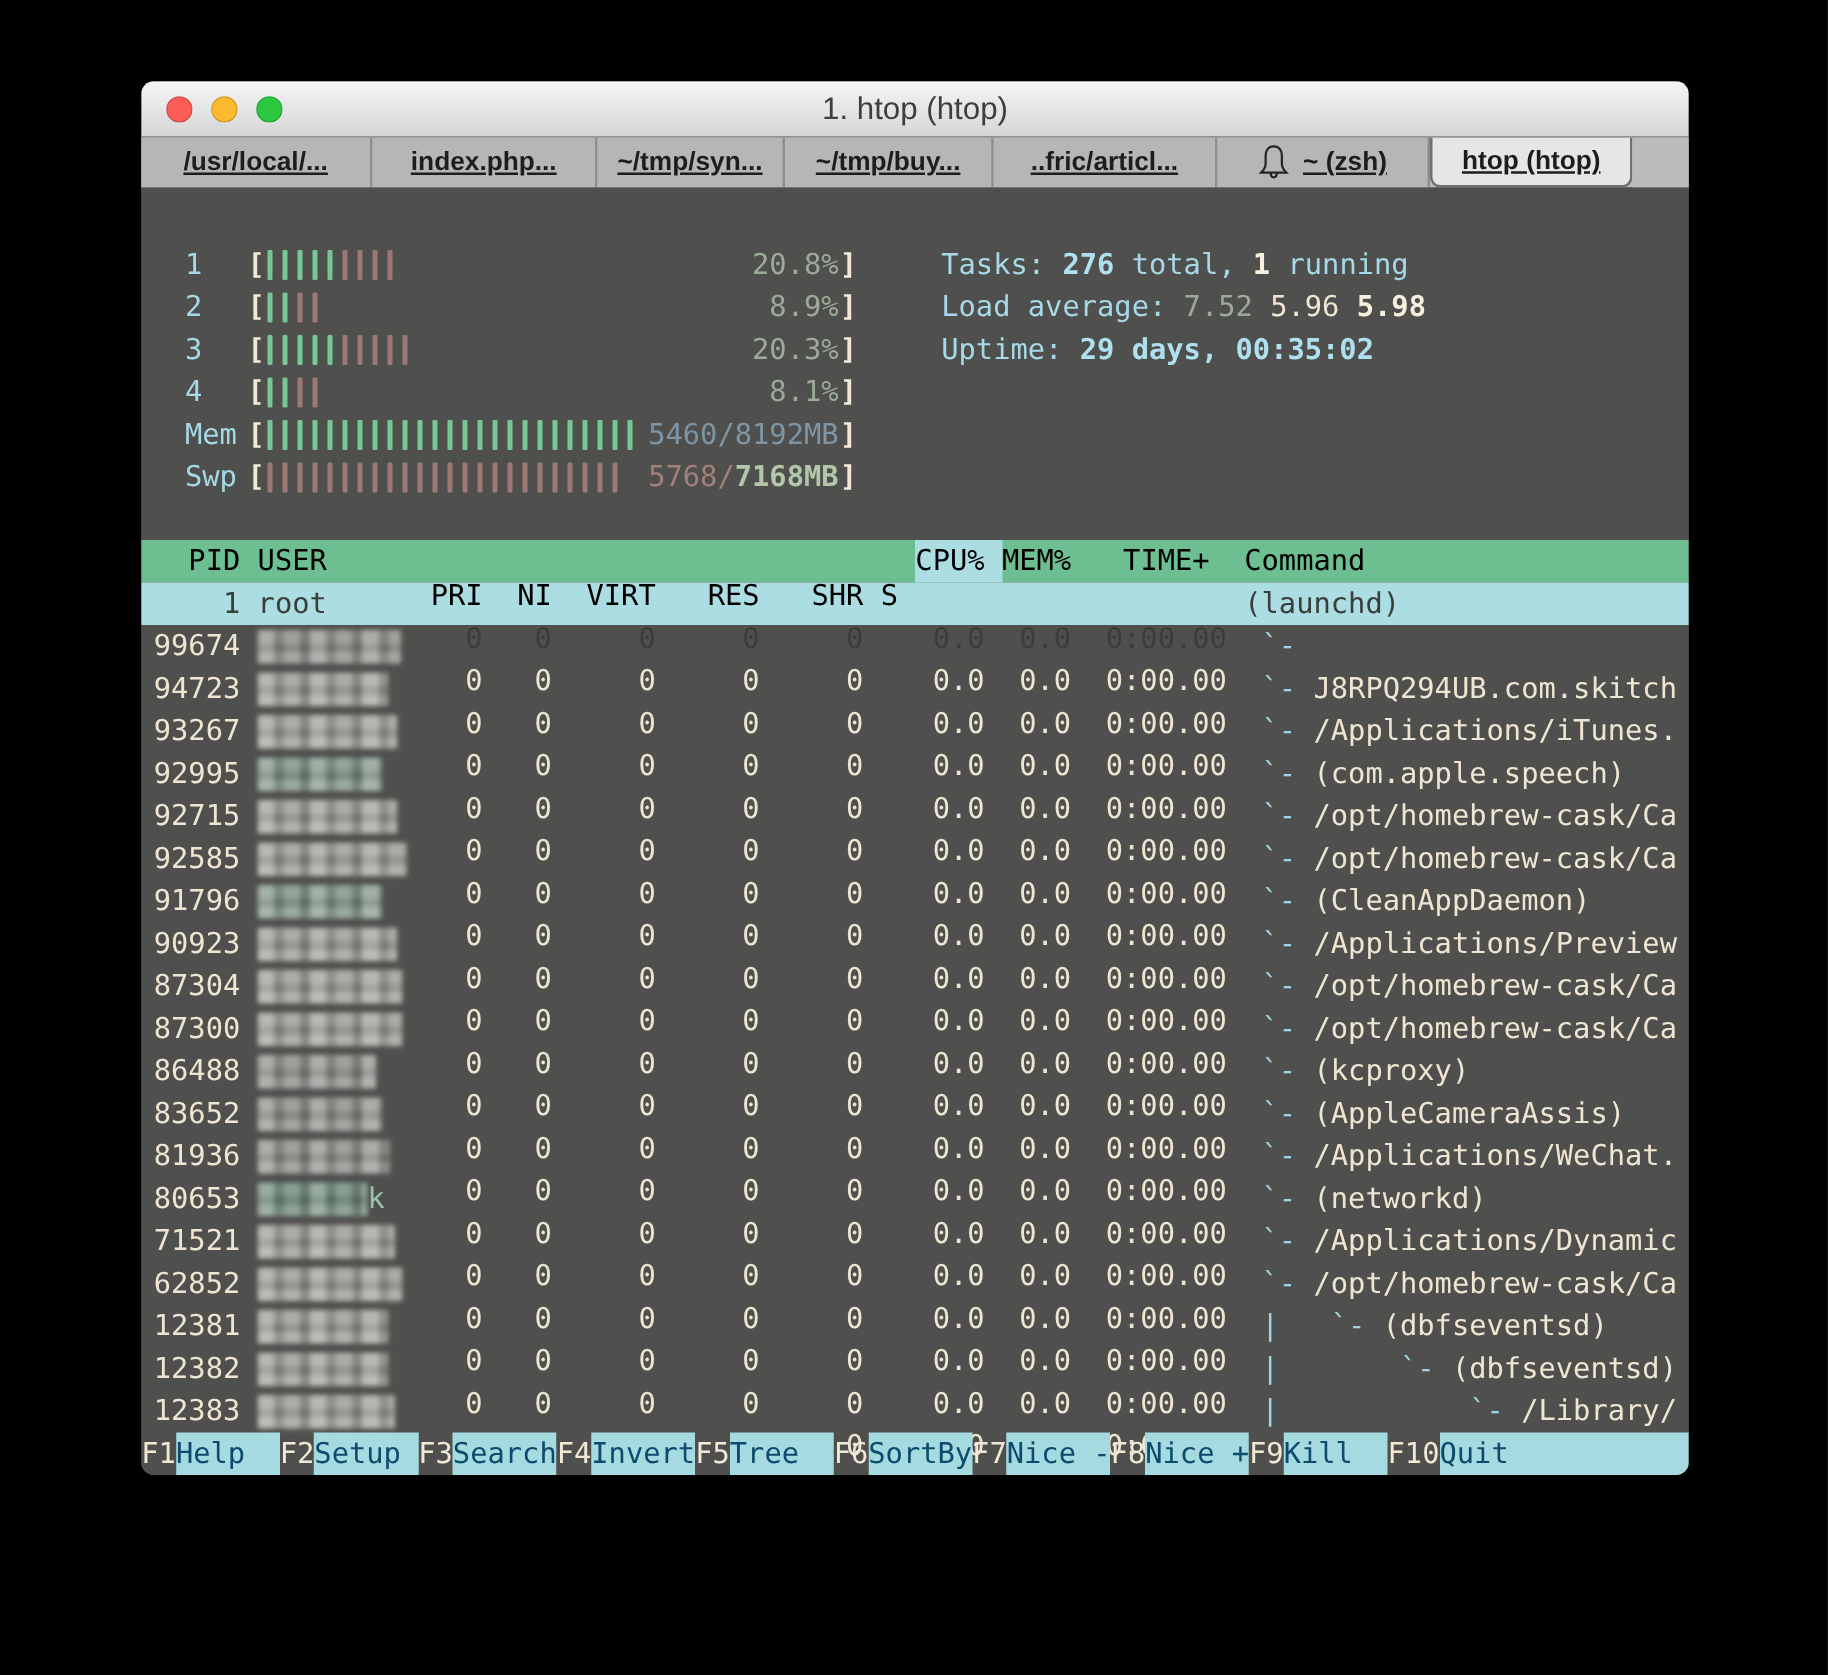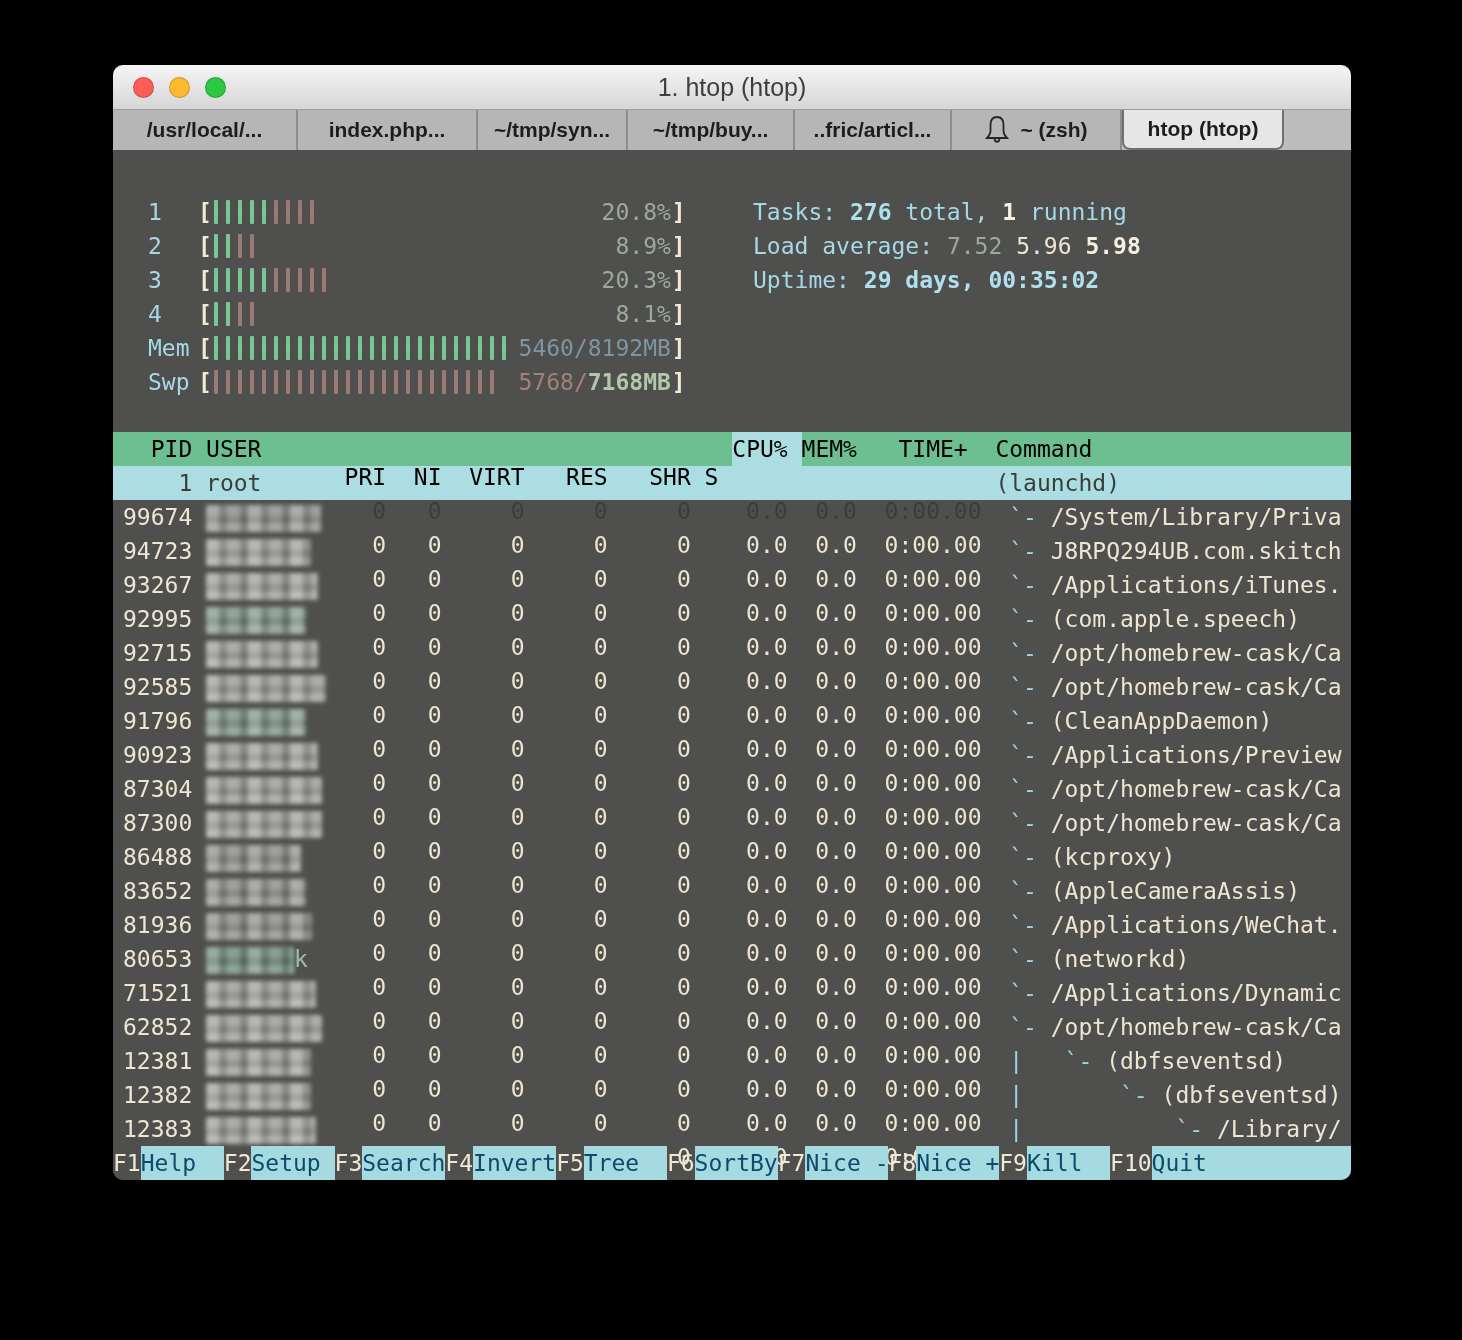--- a/index.html
+++ b/index.html
@@ -8,21 +8,21 @@
   
   .titlebar{position:relative;height:45px;background:linear-gradient(#f5f5f5,#d6d6d6);border-bottom:1px solid #9f9f9f;}
   .traffic{position:absolute;left:20px;top:0;height:100%;display:flex;align-items:center;gap:15px;}
   .tl{width:21px;height:21px;border-radius:50%;border:1px solid rgba(0,0,0,.18);}
   .tl.red{background:#fc5d57;}
   .tl.yellow{background:#fcbb2f;}
   .tl.green{background:#2bc840;}
   .title{height:100%;display:flex;align-items:center;justify-content:center;font:25px "Liberation Sans",sans-serif;color:#3e3e3e;}
   
   .tabbar{display:flex;height:40px;background:#bcbcbc;}
-  .tab{height:100%;display:flex;align-items:center;justify-content:center;gap:10px;font:bold 21px "Liberation Sans",sans-serif;color:#1d1d1d;background:#b6b6b6;border-right:2px solid #8d8d8d;white-space:nowrap;overflow:hidden;}
+  .tab{height:100%;display:flex;align-items:center;justify-content:center;gap:10px;font:bold 21px "Liberation Sans",sans-serif;color:#1d1d1d;background:#b6b6b6;border-right:2px solid #8d8d8d;white-space:nowrap;overflow:hidden;text-decoration:underline;}
   .tab.active{background:#e6e6e6;border:2px solid #707070;border-top:none;border-radius:0 0 8px 8px;}
   .tab-fill{flex:1;background:#bcbcbc;}
   .bell{display:flex;align-items:center;}
   
   .terminal{position:relative;width:100%;height:1030px;background:#4f4f4d;font:23px/34px "DejaVu Sans Mono",monospace;color:#eee6d2;}
   .cy{color:#a6d9e7;}  .cyb{color:#aee0ee;font-weight:bold;}
   .cr{color:#eee6d2;}  .crb{color:#f7f0de;font-weight:bold;}
   .gg{color:#9cab98;}
   
   .meters{position:absolute;left:35px;top:45px;}
@@ -90,21 +90,21 @@
       </div>
       <div class="tab" style="width: 180px;">
         <span>index.php...</span>
       </div>
       <div class="tab" style="width: 150px;">
         <span>~/tmp/syn...</span>
       </div>
       <div class="tab" style="width: 167px;">
         <span>~/tmp/buy...</span>
       </div>
-      <div class="tab" style="width: 157px;">
+      <div class="tab" style="width: 179px;">
         <span>..fric/articl...</span>
       </div>
       <div class="tab" style="width: 170px;">
         <span class="bell">
           <svg width="26" height="30" viewBox="0 0 26 30">
             <path d="M13 2 C8.5 2 6.5 5.5 6.5 10 L6.5 16 C6.5 19.5 4.5 21.5 3 23 L23 23 C21.5 21.5 19.5 19.5 19.5 16 L19.5 10 C19.5 5.5 17.5 2 13 2 Z" fill="none" stroke="#262626" stroke-width="1.8"></path>
             <path d="M10.5 23 C10.5 25.4 11.6 26.8 13 26.8 C14.4 26.8 15.5 25.4 15.5 23" fill="none" stroke="#262626" stroke-width="1.8"></path>
           </svg>
         </span>
         <span>~ (zsh)</span>
@@ -251,21 +251,21 @@
             </span>
             <span class="mval"><span class="swpu">5768/</span><span class="swpt">7168MB</span></span>
           </span>
           <span class="bracket">]</span>
         </div>
       </div>
     <div class="info" id="info"><div><span class="cy">Tasks: </span><span class="cyb">276</span><span class="cy"> total, </span><span class="crb">1</span><span class="cy"> running</span></div><div><span class="cy">Load average: </span><span class="gg">7.52 </span><span class="cr">5.96 </span><span class="crb">5.98</span></div><div><span class="cy">Uptime: </span><span class="cyb">29 days, 00:35:02</span></div></div>
     <div class="ptable" id="ptable">
         <div class="trow hdr"><span class="c-pid">PID</span><span class="c-user">USER</span><span class="c-vals">PRI  NI  VIRT   RES   SHR S </span><span class="h-sort">CPU% </span><span class="h-rest">MEM%   TIME+  Command</span></div>
         <div class="trow sel"><span class="c-pid">1</span><span class="c-user"><span>root</span></span><span class="c-vals">  0   0     0     0     0    0.0  0.0  0:00.00 </span><span class="c-cmd">(launchd)</span></div>
-        <div class="trow"><span class="c-pid">99674</span><span class="c-user"><span class="blur bl-a" style="width: 115px;"></span></span><span class="c-vals">  0   0     0     0     0    0.0  0.0  0:00.00 </span><span class="c-tree"> `- </span><span class="c-cmd">/System/Library/Priva</span></div>
+        <div class="trow"><span class="c-pid">99674</span><span class="c-user"><span class="blur bl-a" style="width: 115px;"></span></span><span class="c-vals">  0   0     0     0     0    0.0  0.0  0:00.00 </span><span class="c-tree"> `- </span></div>
         <div class="trow"><span class="c-pid">94723</span><span class="c-user"><span class="blur bl-b" style="width: 105px;"></span></span><span class="c-vals">  0   0     0     0     0    0.0  0.0  0:00.00 </span><span class="c-tree"> `- </span><span class="c-cmd">J8RPQ294UB.com.skitch</span></div>
         <div class="trow"><span class="c-pid">93267</span><span class="c-user"><span class="blur bl-b" style="width: 112px;"></span></span><span class="c-vals">  0   0     0     0     0    0.0  0.0  0:00.00 </span><span class="c-tree"> `- </span><span class="c-cmd">/Applications/iTunes.</span></div>
         <div class="trow"><span class="c-pid">92995</span><span class="c-user"><span class="blur bl-c" style="width: 100px;"></span></span><span class="c-vals">  0   0     0     0     0    0.0  0.0  0:00.00 </span><span class="c-tree"> `- </span><span class="c-cmd">(com.apple.speech)</span></div>
         <div class="trow"><span class="c-pid">92715</span><span class="c-user"><span class="blur bl-b" style="width: 112px;"></span></span><span class="c-vals">  0   0     0     0     0    0.0  0.0  0:00.00 </span><span class="c-tree"> `- </span><span class="c-cmd">/opt/homebrew-cask/Ca</span></div>
         <div class="trow"><span class="c-pid">92585</span><span class="c-user"><span class="blur bl-b" style="width: 120px;"></span></span><span class="c-vals">  0   0     0     0     0    0.0  0.0  0:00.00 </span><span class="c-tree"> `- </span><span class="c-cmd">/opt/homebrew-cask/Ca</span></div>
         <div class="trow"><span class="c-pid">91796</span><span class="c-user"><span class="blur bl-c" style="width: 100px;"></span></span><span class="c-vals">  0   0     0     0     0    0.0  0.0  0:00.00 </span><span class="c-tree"> `- </span><span class="c-cmd">(CleanAppDaemon)</span></div>
         <div class="trow"><span class="c-pid">90923</span><span class="c-user"><span class="blur bl-b" style="width: 112px;"></span></span><span class="c-vals">  0   0     0     0     0    0.0  0.0  0:00.00 </span><span class="c-tree"> `- </span><span class="c-cmd">/Applications/Preview</span></div>
         <div class="trow"><span class="c-pid">87304</span><span class="c-user"><span class="blur bl-b" style="width: 116px;"></span></span><span class="c-vals">  0   0     0     0     0    0.0  0.0  0:00.00 </span><span class="c-tree"> `- </span><span class="c-cmd">/opt/homebrew-cask/Ca</span></div>
         <div class="trow"><span class="c-pid">87300</span><span class="c-user"><span class="blur bl-b" style="width: 116px;"></span></span><span class="c-vals">  0   0     0     0     0    0.0  0.0  0:00.00 </span><span class="c-tree"> `- </span><span class="c-cmd">/opt/homebrew-cask/Ca</span></div>
         <div class="trow"><span class="c-pid">86488</span><span class="c-user"><span class="blur bl-a" style="width: 95px;"></span></span><span class="c-vals">  0   0     0     0     0    0.0  0.0  0:00.00 </span><span class="c-tree"> `- </span><span class="c-cmd">(kcproxy)</span></div>

